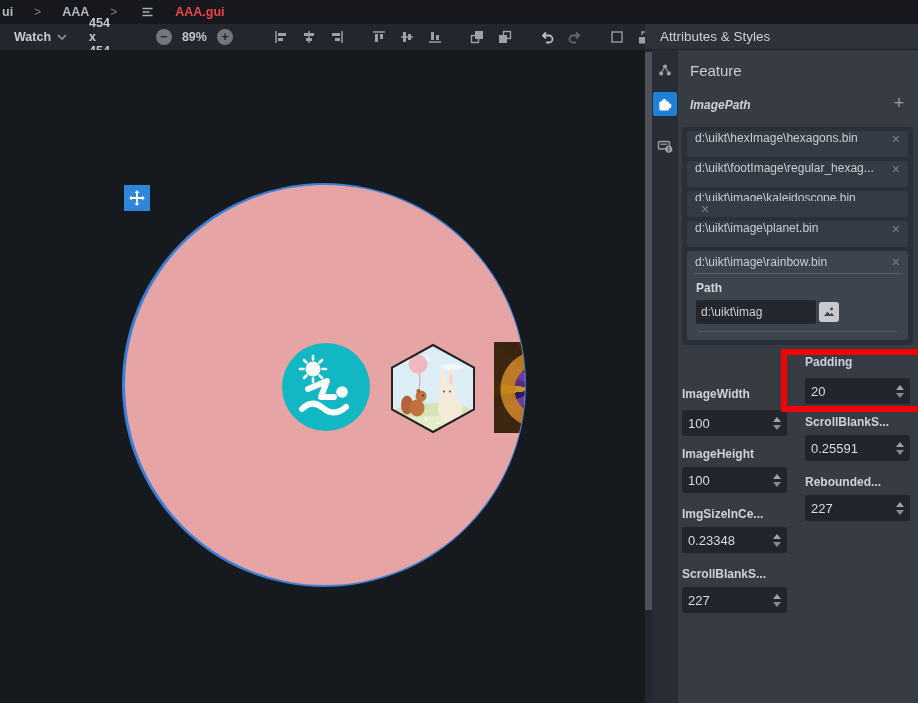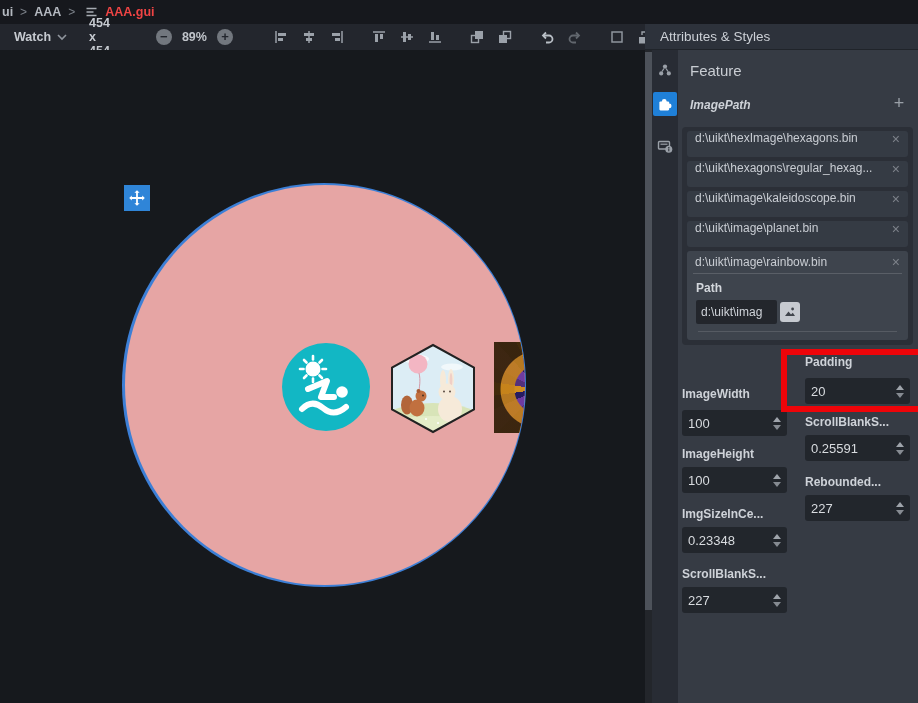--- a/index.html
+++ b/index.html
@@ -3,21 +3,21 @@
 <meta charset="utf-8">
 <style>
   * { margin:0; padding:0; box-sizing:border-box; }
   html,body { width:918px; height:703px; overflow:hidden; background:#16191d;
     font-family:"Liberation Sans", sans-serif; -webkit-font-smoothing:antialiased; }
   .abs { position:absolute; }
   #app { position:relative; width:918px; height:703px; background:#16191d; }
 
   
   #breadcrumb { left:0; top:0; width:918px; height:24px; background:#16181d;
-    display:flex; align-items:center; gap:7px; padding-left:2px;
+    display:flex; align-items:center; gap:21px; padding-left:2px;
     font-size:12.5px; font-weight:700; color:#b4b9c0; }
   #breadcrumb .sep { color:#7c828a; font-weight:400; font-size:12px; }
   #breadcrumb .cur { color:#ef4444; }
   #breadcrumb .bicon { display:flex; align-items:center; margin-left:3px; }
 
   
   #toolbar { left:0; top:24px; width:645px; height:26px; background:#23262d;
     display:flex; align-items:center; padding-left:14px;
     font-size:12.5px; font-weight:700; color:#c6cad0; }
   .watch { display:flex; align-items:center; gap:6px; cursor:default; }
@@ -64,29 +64,29 @@
   .plus-btn { position:absolute; left:211px; top:44px; width:20px; height:20px;
     color:#9aa0a8; font-size:18px; font-weight:400; text-align:center; line-height:19px; }
 
   #path-well { position:absolute; left:4px; top:77px; width:231px; height:218px;
     background:#2b2f37; border-radius:4px; }
   .path-item { position:absolute; left:5px; width:221px; height:26px; background:#353b44;
     border-radius:3px; display:flex; align-items:flex-start; padding:0 8px;
     font-size:12px; color:#c9cdd3; }
   .path-item .txt { flex:1; white-space:nowrap; overflow:hidden; }
   .close-x { color:#7d828a; font-size:14px; font-weight:400; padding-left:6px; }
-  #item-0 { top:4px; } #item-1 { top:34px; } #item-2 { top:64px; } #item-3 { top:94px;gap:12px; }
+  #item-0 { top:4px; } #item-1 { top:34px; } #item-2 { top:64px;flex-direction:column; } #item-3 { top:94px;gap:12px; }
   #item-4 { top:124px; height:89px; background:#3e444d; border-radius:3px;
     display:block; padding:0; }
   #item-4 .row-title { display:flex; align-items:center; height:23px; margin:0 6px;
     border-bottom:1px solid #5a5f67; padding:0 2px; }
   #item-4 .row-title .txt { flex:1; white-space:nowrap; overflow:hidden; }
   #item-4 .path-label { display:block; margin:7px 0 5px 9px; font-size:12px; font-weight:700; color:#d3d7dc; }
   #item-4 .path-row { display:flex; align-items:center; margin-left:9px; gap:3px; }
-  #path-input { width:81px; height:24px; background:#23262c; border:none; border-radius:2px;
+  #path-input { width:120px; height:24px; background:#23262c; border:none; border-radius:2px;
     color:#cfd3d9; font-size:12px; padding:0 5px; font-family:"Liberation Sans",sans-serif;
     overflow:hidden; }
   .img-btn { width:20px; height:20px; background:#c6cad0; border-radius:3px;
     display:flex; align-items:center; justify-content:center; }
   #item-4 .bottom-rule { position:absolute; left:11px; right:11px; bottom:8px; border-top:1px solid #565b63; }
 
   .field-label { position:absolute; font-size:12px; font-weight:700; color:#ced2d8; }
   .field { position:absolute; width:105px; height:26px; background:#22262c; border-radius:3px;
     display:flex; align-items:center; padding:0 6px; font-size:13px; color:#d8dbdf; }
   .field .val { flex:1; }
@@ -324,21 +324,21 @@
     <div class="ptitle">Feature</div>
     <div class="plabel">ImagePath</div>
     <div class="plus-btn">+</div>
 
     <div id="path-well">
       <div class="path-item" id="item-0">
         <span class="txt">d:\uikt\hexImage\hexagons.bin</span>
         <span class="close-x">×</span>
       </div>
       <div class="path-item" id="item-1">
-        <span class="txt">d:\uikt\hexagons\regular_hexag...</span>
+        <span class="txt">d:\uikt\footImage\regular_hexag...</span>
         <span class="close-x">×</span>
       </div>
       <div class="path-item" id="item-2">
         <span class="txt">d:\uikt\image\kaleidoscope.bin</span>
         <span class="close-x">×</span>
       </div>
       <div class="path-item" id="item-3">
         <span class="txt">d:\uikt\image\planet.bin</span>
         <span class="close-x">×</span>
       </div>

